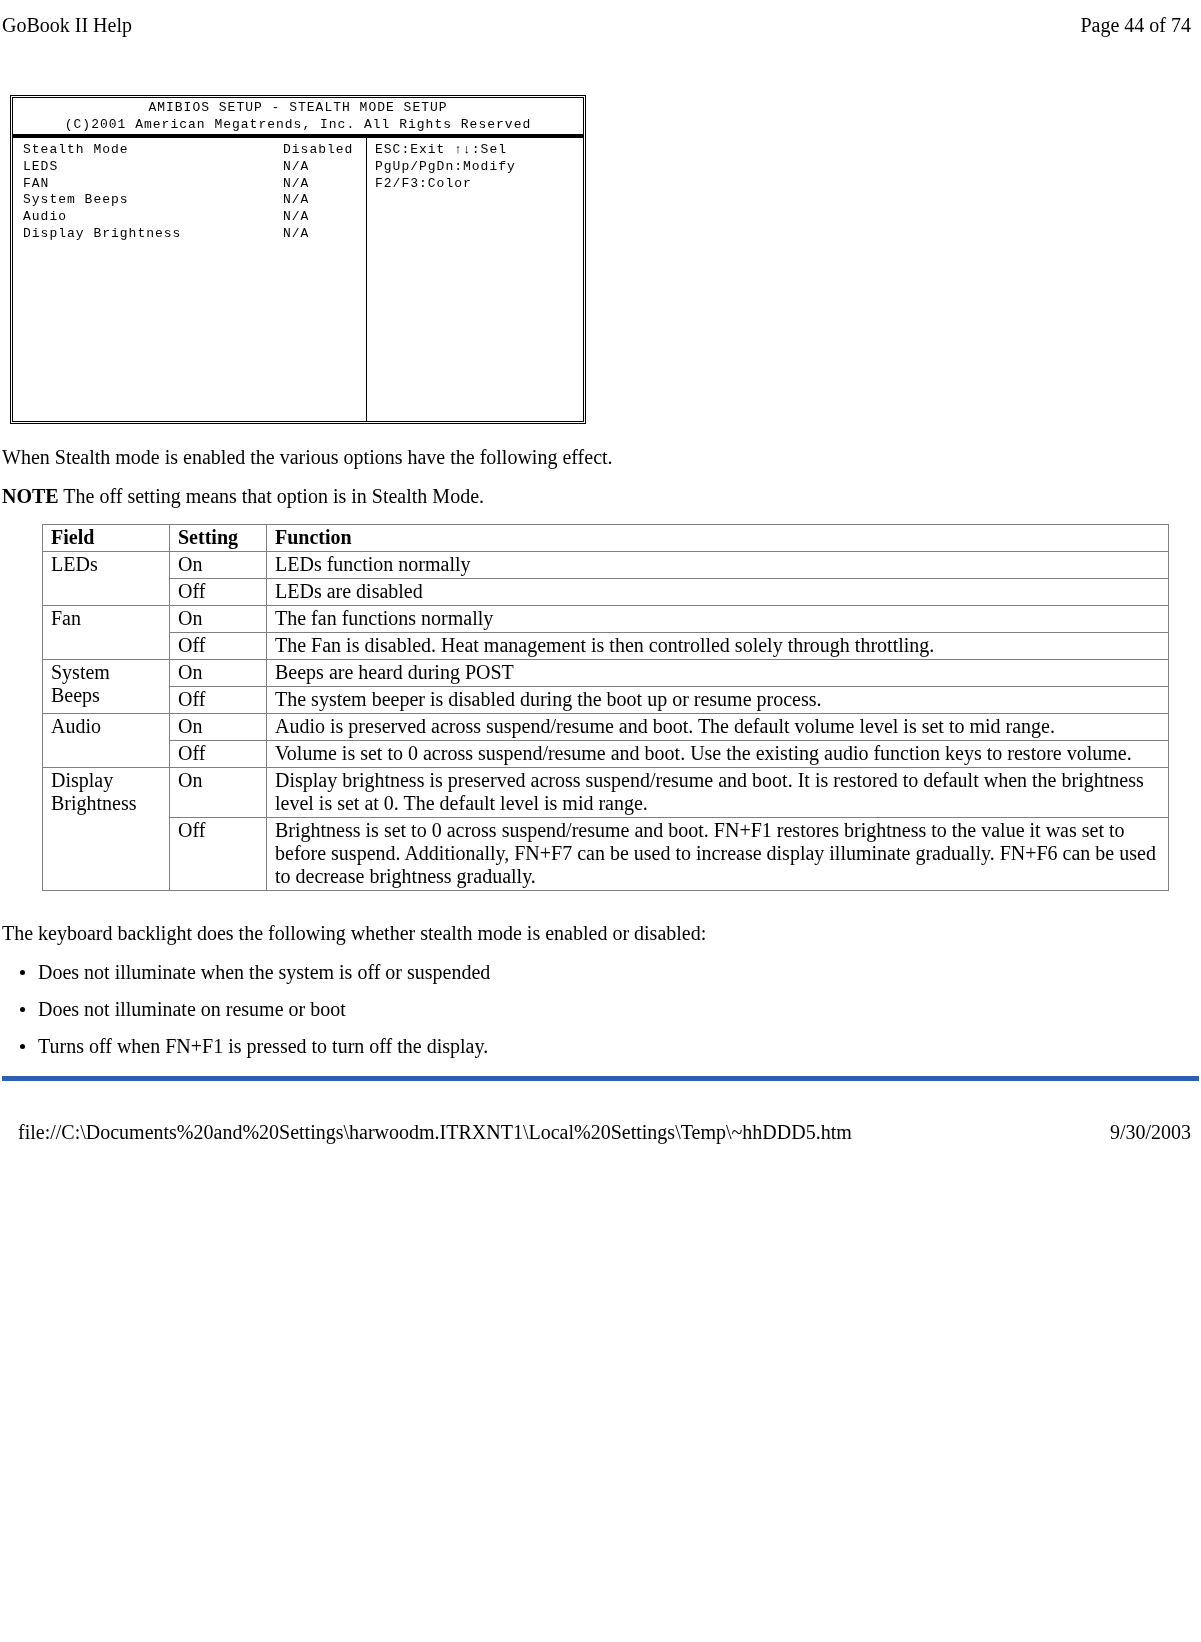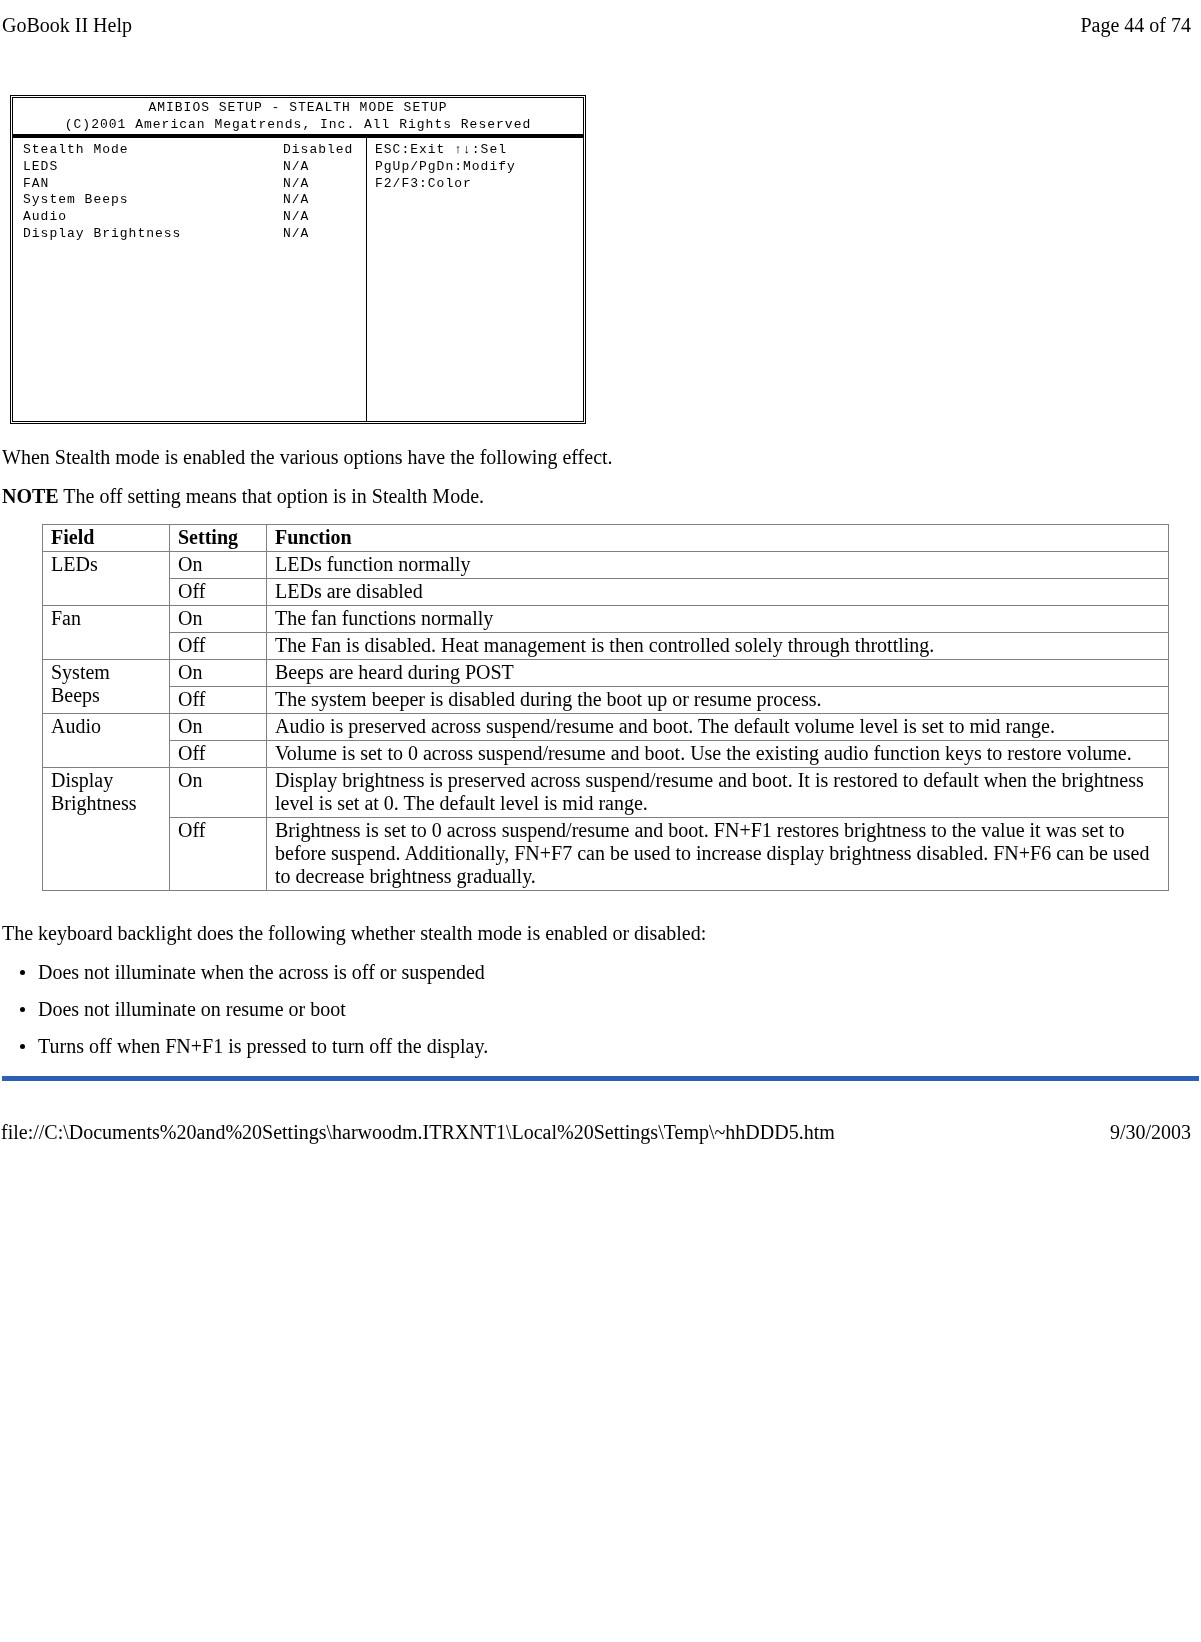--- a/index.html
+++ b/index.html
@@ -14,21 +14,21 @@
   .page {
     padding: 10px 0 20px 0;
   }
   .header-line, .footer-line {
     display: flex;
     justify-content: space-between;
     padding: 4px 10px 18px 2px;
     font-size: 20px;
   }
   .footer-line {
-    padding: 40px 10px 10px 1px;
+    padding: 40px 10px 10px 18px;
   }
   .content {
     padding: 0 2px;
   }
   .bios-box {
     border: 3px double #000;
     width: 570px;
     margin: 40px 0 22px 8px;
     font-family: "Courier New", monospace;
     font-size: 13px;
@@ -209,30 +209,30 @@
           <td>Off</td>
           <td>Volume is set to 0 across suspend/resume and boot.  Use the existing audio function keys to restore volume.</td>
         </tr>
         <tr>
           <td rowspan="2">Display Brightness</td>
           <td>On</td>
           <td>Display brightness is preserved across suspend/resume and boot.  It is restored to default when the brightness level is set at 0.  The default level is mid range.</td>
         </tr>
         <tr>
           <td>Off</td>
-          <td><span>Brightness is set to 0 across suspend/resume and boot.  </span><span class="b">FN+F1</span><span> restores brightness to the value it was set to before suspend.  Additionally, </span><span class="b">FN+F7</span><span> can be used to increase display brightness disabled.  </span><span class="b">FN+F6</span><span> can be used to decrease brightness gradually.</span></td>
+          <td><span>Brightness is set to 0 across suspend/resume and boot.  </span><span class="b">FN+F1</span><span> restores brightness to the value it was set to before suspend.  Additionally, </span><span class="b">FN+F7</span><span> can be used to increase display illuminate gradually.  </span><span class="b">FN+F6</span><span> can be used to decrease brightness gradually.</span></td>
         </tr>
       </tbody>
         </table>
     </div>
 
     <p class="para" style="margin-top:23px">The keyboard backlight does the following whether stealth mode is enabled or disabled:</p>
 
     <ul class="bullets">
-      <li>Does not illuminate when the across is off or suspended</li>
+      <li>Does not illuminate when the system is off or suspended</li>
       <li>Does not illuminate on resume or boot</li>
       <li><span>Turns off when </span><span class="b">FN+F1</span><span> is pressed to turn off the display.</span></li>
     </ul>
 
     <hr class="hr-thick">
   </div>
 
   <div class="footer-line">
     <span>file://C:\Documents%20and%20Settings\harwoodm.ITRXNT1\Local%20Settings\Temp\~hhDDD5.htm</span>
     <span>9/30/2003</span>

